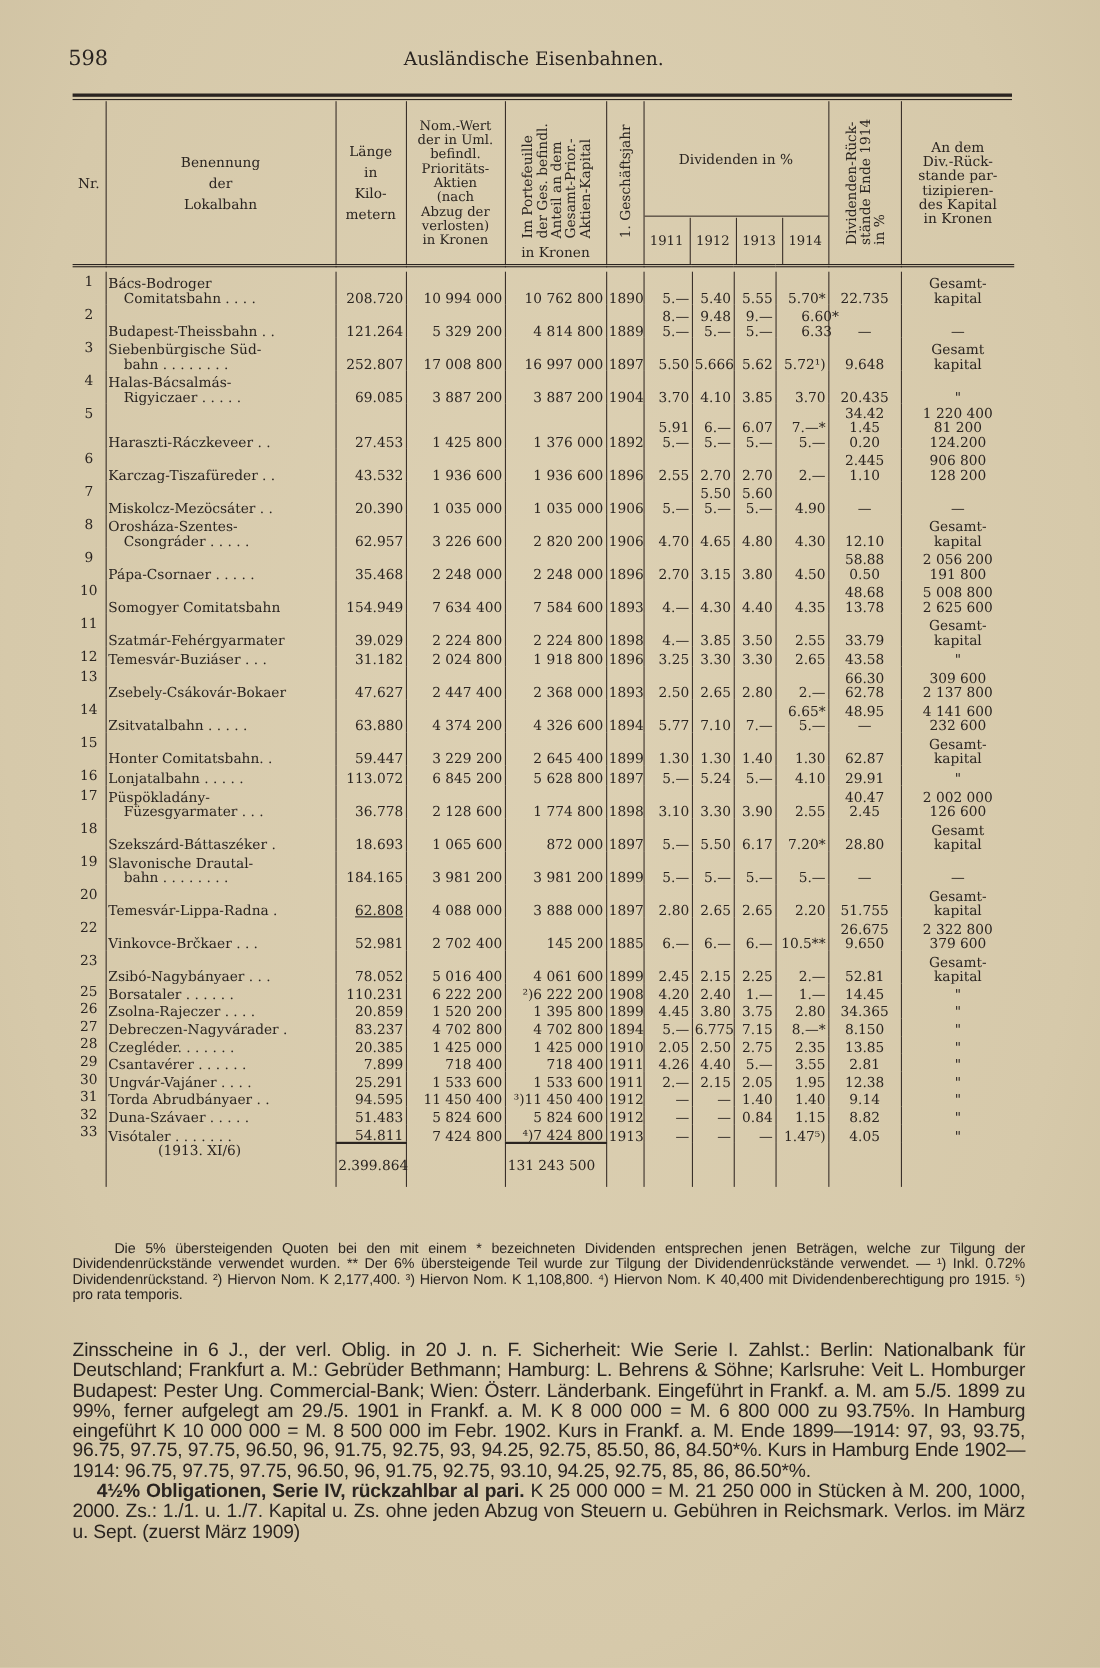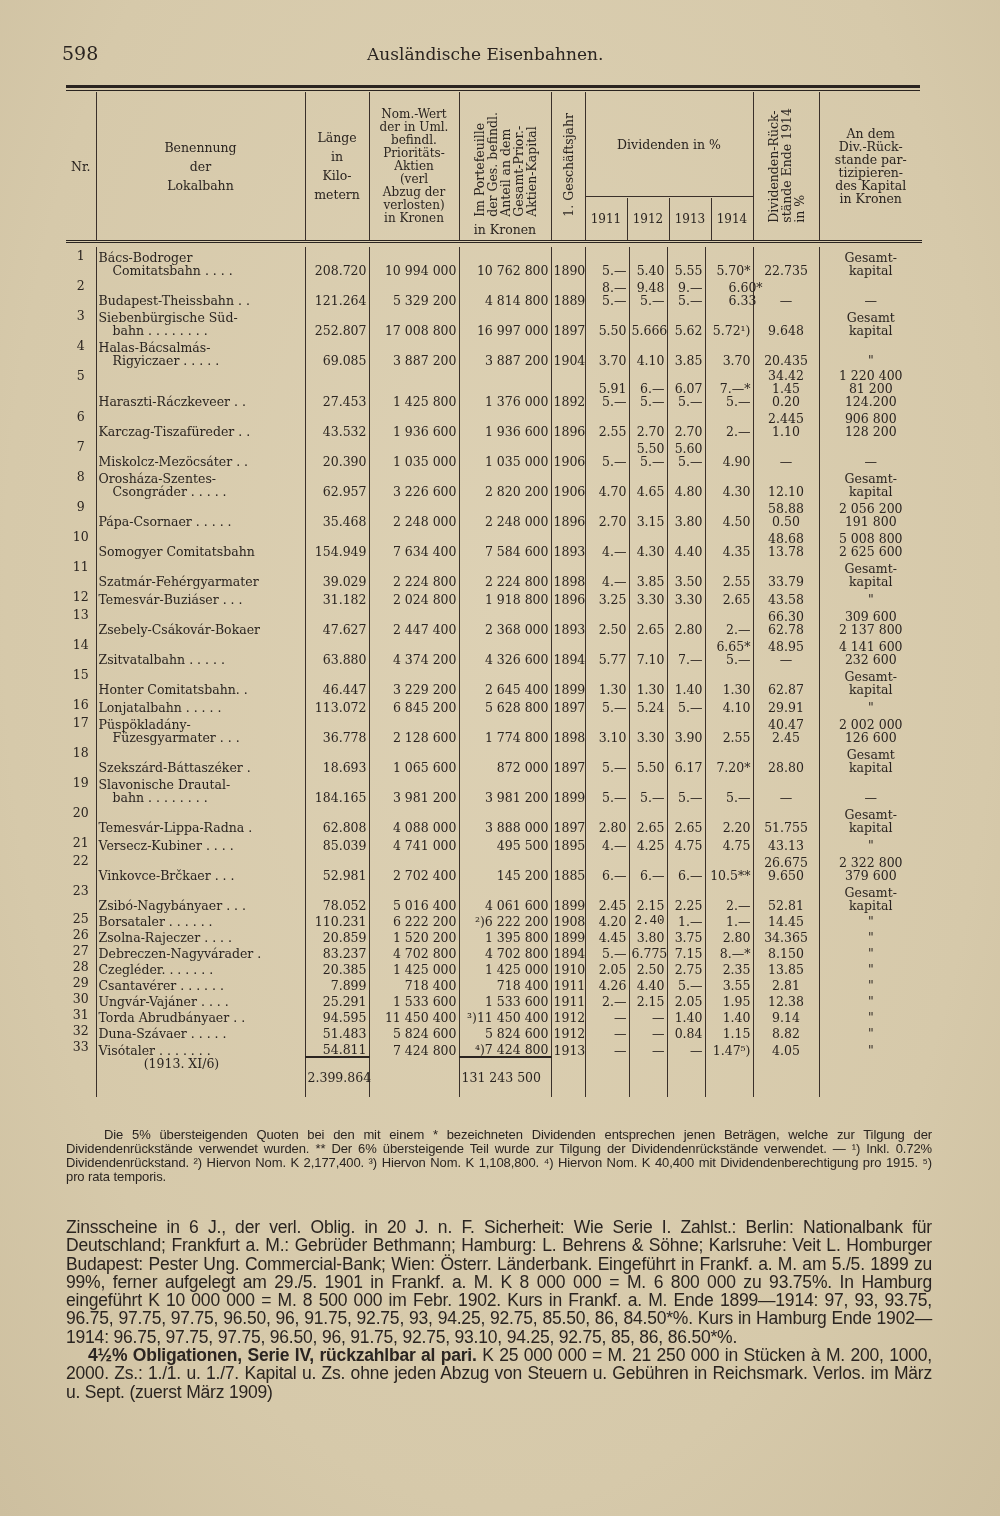--- a/index.html
+++ b/index.html
@@ -80,21 +80,21 @@
               <div style="margin: 6px 0px;">metern</div>
             </div>
           </th>
         <th>
             <div id="h-nominal" style="font-size:12px">
               <div>Nom.-Wert</div>
               <div>der in Uml.</div>
               <div>befindl.</div>
               <div>Prioritäts-</div>
               <div>Aktien</div>
-              <div>(verl</div>
+              <div>(nach</div>
               <div>Abzug der</div>
               <div>verlosten)</div>
               <div>in Kronen</div>
             </div>
           </th>
         <th style="vertical-align:bottom"><div class="vert" id="h-portfolio" style="margin-bottom:4px">Im Portefeuille<br>der Ges. befindl.<br>Anteil an dem<br>Gesamt-Prior.-<br>Aktien-Kapital</div><div style="padding-bottom:4px">in Kronen</div></th>
         <th><span class="vert">1. Geschäftsjahr</span></th>
         <th colspan="4" style="padding:0">
           <div class="div-head">
             <div class="lbl">Dividenden in %</div>
@@ -315,21 +315,21 @@
           <td class="num" style="height: 16px; padding-top: 2px;">5.77</td>
           <td class="num" style="height: 16px; padding-top: 2px;">7.10</td>
           <td class="num" style="height: 16px; padding-top: 2px;">7.—</td>
           <td class="num" style="height: 28px; padding-top: 2px;">6.65*<br>5.—</td>
           <td class="c" style="height: 28px; padding-top: 2px;">48.95<br>—</td>
           <td class="right" style="height: 28px; padding-top: 2px;">4 141 600<br>232 600</td>
         </tr>
         <tr>
           <td class="c" style="height: 16px; padding-top: 2px;">15</td>
           <td class="name" style="height: 16px; padding-top: 2px;">Honter Comitatsbahn. .</td>
-          <td class="num" style="height: 16px; padding-top: 2px;">46.447</td>
+          <td class="num" style="height: 16px; padding-top: 2px;">59.447</td>
           <td class="num" style="height: 16px; padding-top: 2px;">3 229 200</td>
           <td class="num" style="height: 16px; padding-top: 2px;">2 645 400</td>
           <td class="c" style="height: 16px; padding-top: 2px;">1899</td>
           <td class="num" style="height: 16px; padding-top: 2px;">1.30</td>
           <td class="num" style="height: 16px; padding-top: 2px;">1.30</td>
           <td class="num" style="height: 16px; padding-top: 2px;">1.40</td>
           <td class="num" style="height: 16px; padding-top: 2px;">1.30</td>
           <td class="c" style="height: 16px; padding-top: 2px;">62.87</td>
           <td class="right" style="height: 28px; padding-top: 2px;">Gesamt-<br>kapital</td>
         </tr>
@@ -385,44 +385,30 @@
           <td class="num" style="height: 28px; padding-top: 2px;">5.—</td>
           <td class="num" style="height: 28px; padding-top: 2px;">5.—</td>
           <td class="num" style="height: 28px; padding-top: 2px;">5.—</td>
           <td class="num" style="height: 28px; padding-top: 2px;">5.—</td>
           <td class="c" style="height: 28px; padding-top: 2px;">—</td>
           <td class="right" style="height: 28px; padding-top: 2px;">—</td>
         </tr>
         <tr>
           <td class="c" style="height: 16px; padding-top: 2px;">20</td>
           <td class="name" style="height: 16px; padding-top: 2px;">Temesvár-Lippa-Radna .</td>
-          <td class="num" style="height: 16px; padding-top: 2px;">62.808</td>
+          <td class="num" style="height: 16px; padding-top: 2px; text-decoration: underline;">62.808</td>
           <td class="num" style="height: 16px; padding-top: 2px;">4 088 000</td>
           <td class="num" style="height: 16px; padding-top: 2px;">3 888 000</td>
           <td class="c" style="height: 16px; padding-top: 2px;">1897</td>
           <td class="num" style="height: 16px; padding-top: 2px;">2.80</td>
           <td class="num" style="height: 16px; padding-top: 2px;">2.65</td>
           <td class="num" style="height: 16px; padding-top: 2px;">2.65</td>
           <td class="num" style="height: 16px; padding-top: 2px;">2.20</td>
           <td class="c" style="height: 16px; padding-top: 2px;">51.755</td>
           <td class="right" style="height: 28px; padding-top: 2px;">Gesamt-<br>kapital</td>
-        </tr>
-        <tr>
-          <td class="c" style="height: 16px; padding-top: 2px;">21</td>
-          <td class="name" style="height: 16px; padding-top: 2px;">Versecz-Kubiner . . . .</td>
-          <td class="num" style="height: 16px; padding-top: 2px;">85.039</td>
-          <td class="num" style="height: 16px; padding-top: 2px;">4 741 000</td>
-          <td class="num" style="height: 16px; padding-top: 2px;">495 500</td>
-          <td class="c" style="height: 16px; padding-top: 2px;">1895</td>
-          <td class="num" style="height: 16px; padding-top: 2px;">4.—</td>
-          <td class="num" style="height: 16px; padding-top: 2px;">4.25</td>
-          <td class="num" style="height: 16px; padding-top: 2px;">4.75</td>
-          <td class="num" style="height: 16px; padding-top: 2px;">4.75</td>
-          <td class="c" style="height: 16px; padding-top: 2px;">43.13</td>
-          <td class="right" style="height: 16px; padding-top: 2px;">"</td>
         </tr>
         <tr>
           <td class="c" style="height: 16px; padding-top: 2px;">22</td>
           <td class="name" style="height: 16px; padding-top: 2px;">Vinkovce-Brčkaer . . .</td>
           <td class="num" style="height: 16px; padding-top: 2px;">52.981</td>
           <td class="num" style="height: 16px; padding-top: 2px;">2 702 400</td>
           <td class="num" style="height: 16px; padding-top: 2px;">145 200</td>
           <td class="c" style="height: 16px; padding-top: 2px;">1885</td>
           <td class="num" style="height: 16px; padding-top: 2px;">6.—</td>
           <td class="num" style="height: 16px; padding-top: 2px;">6.—</td>
@@ -446,21 +432,21 @@
           <td class="right" style="height: 28px; padding-top: 2px;">Gesamt-<br>kapital</td>
         </tr>
         <tr>
           <td class="c" style="height: 16px;">25</td>
           <td class="name" style="height: 16px;">Borsataler . . . . . .</td>
           <td class="num" style="height: 16px;">110.231</td>
           <td class="num" style="height: 16px;">6 222 200</td>
           <td class="num" style="height: 16px;">²)6 222 200</td>
           <td class="c" style="height: 16px;">1908</td>
           <td class="num" style="height: 16px;">4.20</td>
-          <td class="num" style="height: 16px; font-family: Liberation Mono, monospace;">2.40</td>
+          <td class="num" style="height: 16px;">2.40</td>
           <td class="num" style="height: 16px;">1.—</td>
           <td class="num" style="height: 16px;">1.—</td>
           <td class="c" style="height: 16px;">14.45</td>
           <td class="right" style="height: 16px;">"</td>
         </tr>
         <tr>
           <td class="c" style="height: 16px;">26</td>
           <td class="name" style="height: 16px;">Zsolna-Rajeczer . . . .</td>
           <td class="num" style="height: 16px;">20.859</td>
           <td class="num" style="height: 16px;">1 520 200</td>

